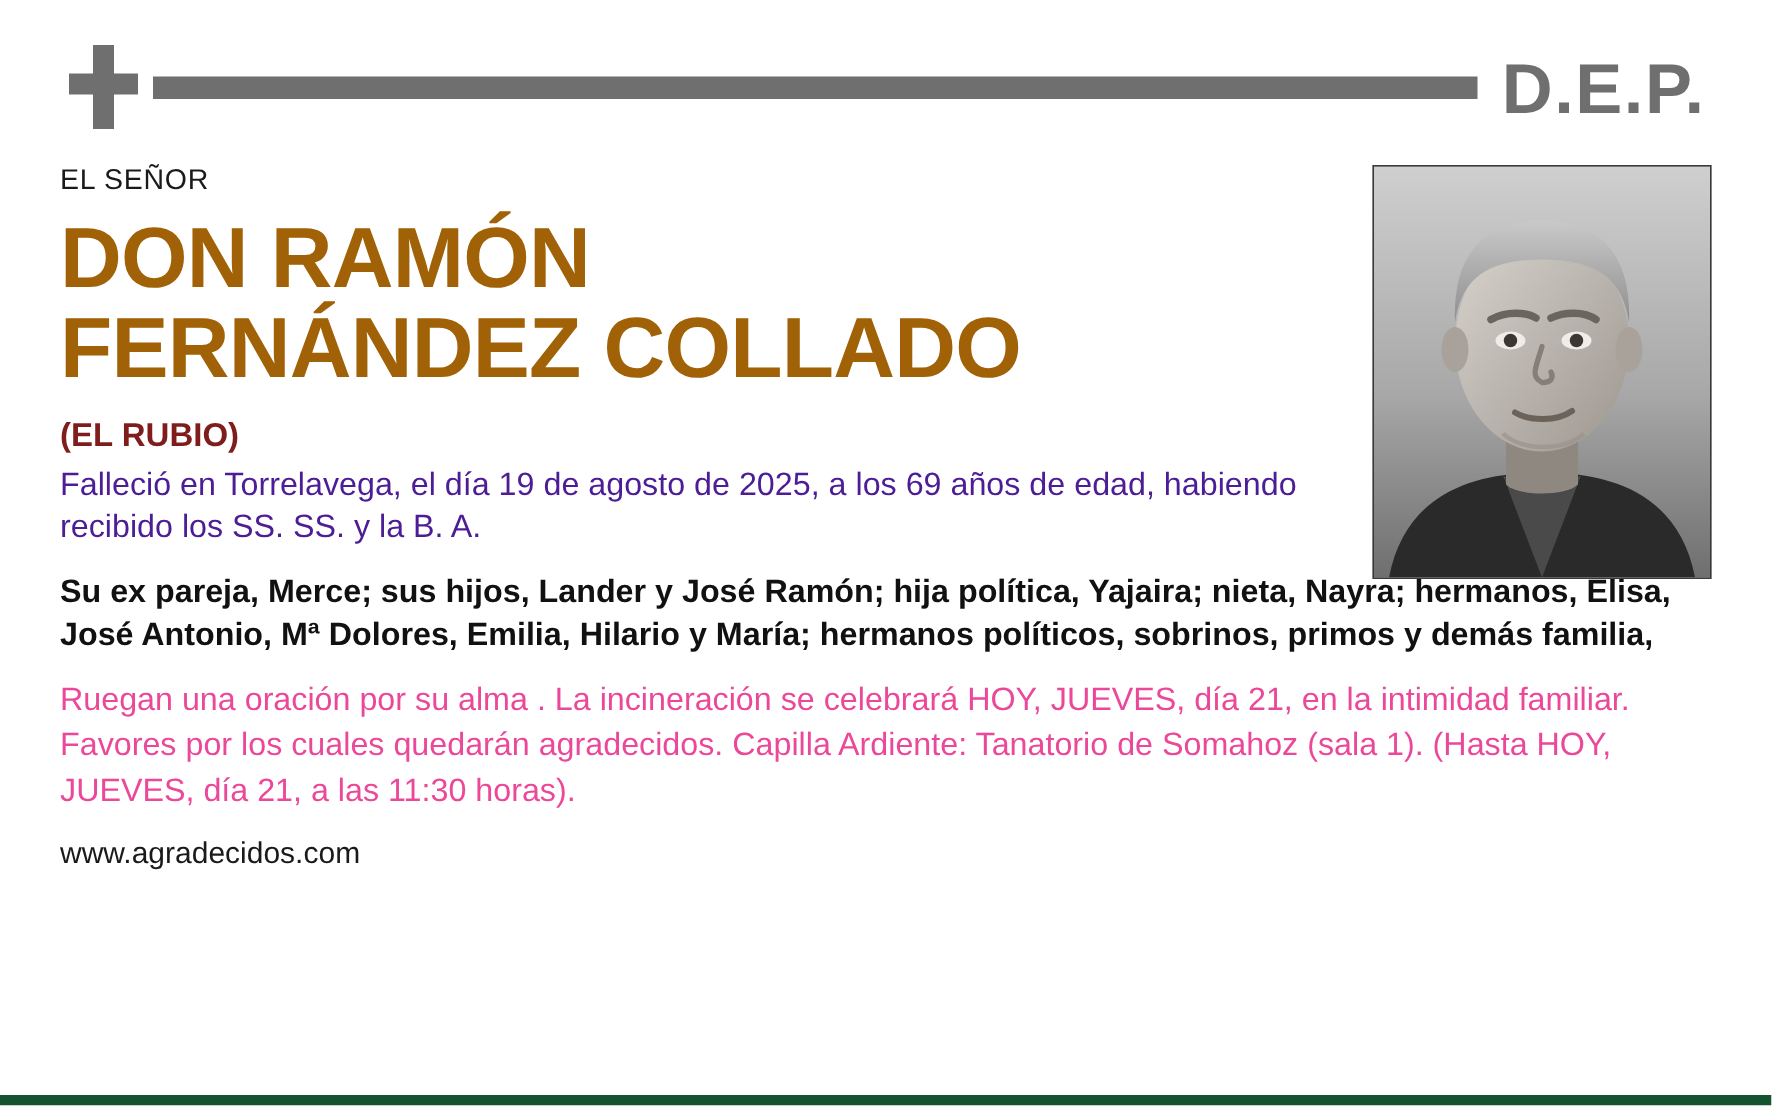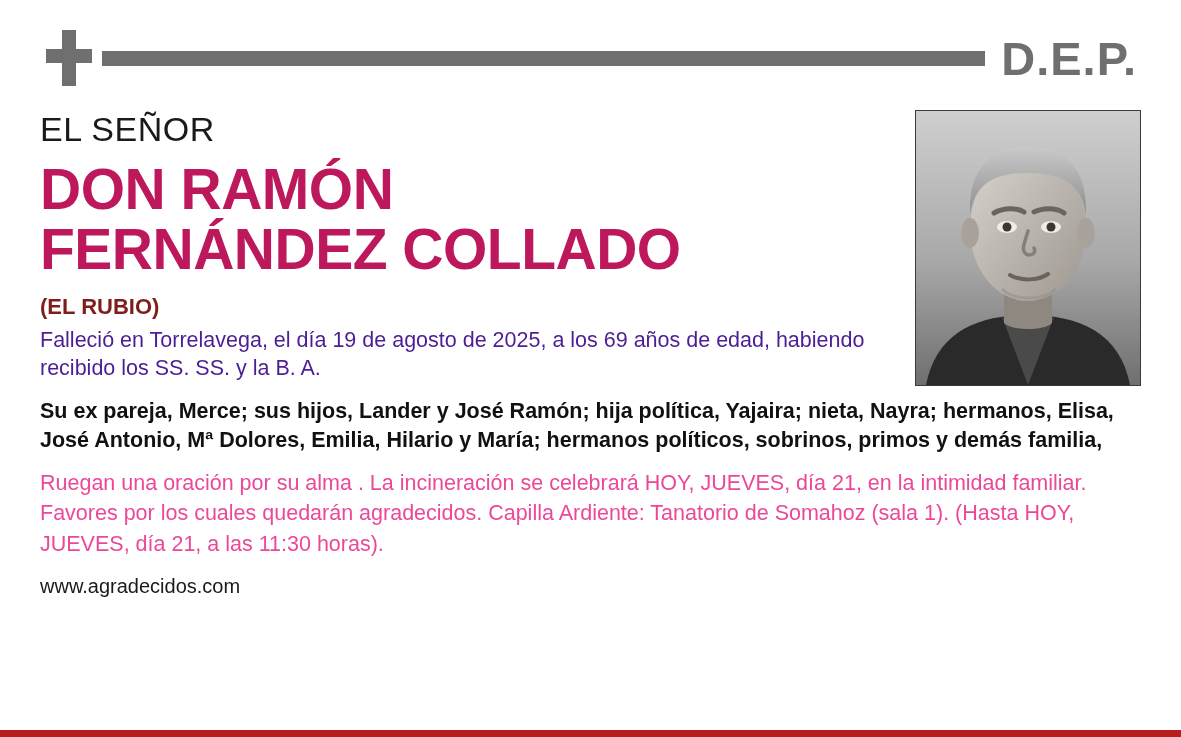--- a/index.html
+++ b/index.html
@@ -14,21 +14,21 @@
     color: #1a1a1a;
     overflow: hidden;
   }
 
   .obituary {
     position: relative;
     width: 1181px;
     height: 737px;
     box-sizing: border-box;
     background: #ffffff;
-    border-bottom: 7px solid #b91c1c;
+    border-bottom: 7px solid #14532d;
     padding: 22px 40px 0 40px;
   }
 
   
   .header {
     position: relative;
     height: 72px;
     display: flex;
     align-items: center;
   }
@@ -90,34 +90,34 @@
     background: #9a9a9a;
     overflow: hidden;
   }
   .photo svg { display: block; width: 100%; height: 100%; }
 
   .text-col {
     width: 860px;
   }
 
   .eyebrow {
-    font-size: 34px;
+    font-size: 19px;
     letter-spacing: 0.5px;
     color: #1a1a1a;
     margin: 0 0 10px 0;
     font-weight: normal;
   }
 
   .name {
     font-size: 57px;
     font-weight: bold;
     line-height: 1.06;
     letter-spacing: -0.5px;
     margin: 0;
-    color: #be185d;
+    color: #a16207;
   }
   .name-line { display: block; }
 
   .nickname {
     font-size: 22px;
     font-weight: bold;
     margin: 14px 0 6px 0;
     color: #7f1d1d;
   }
 

